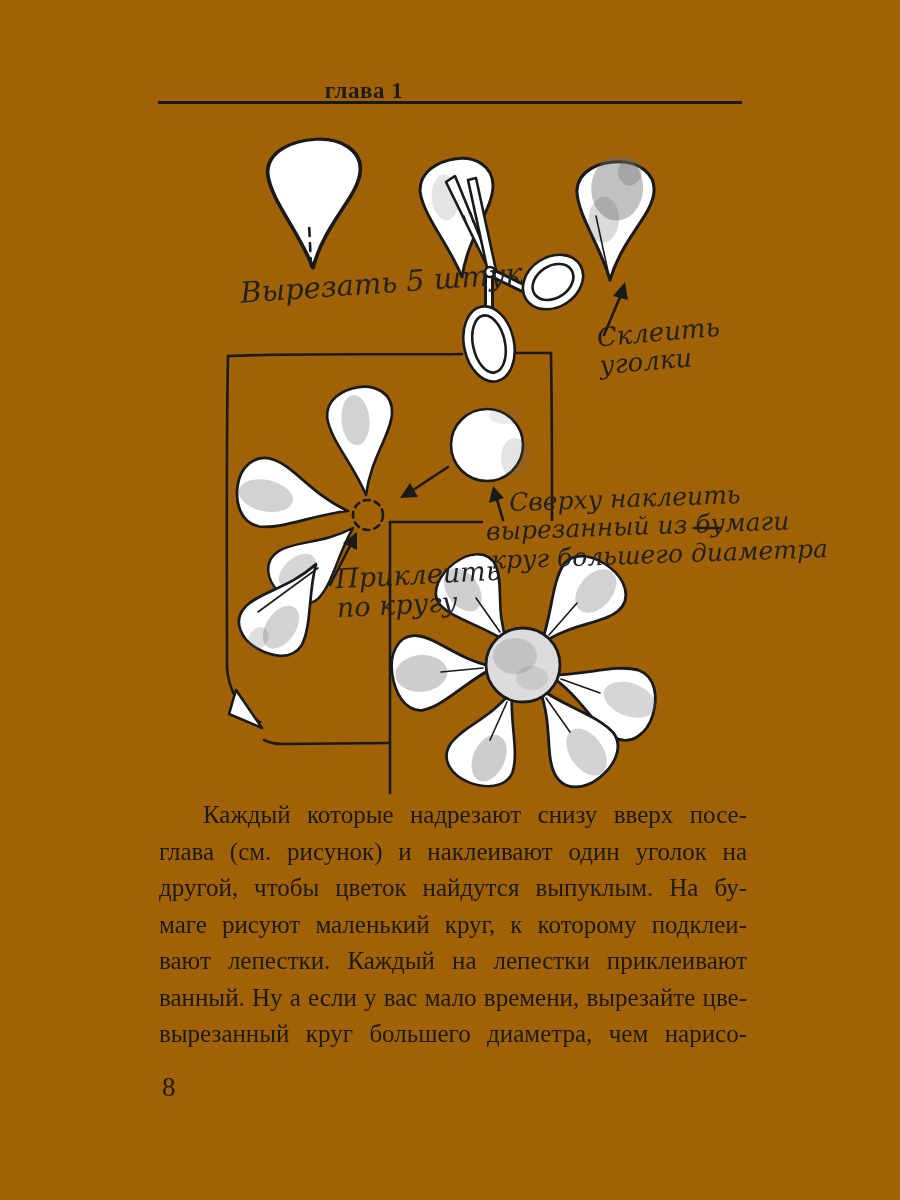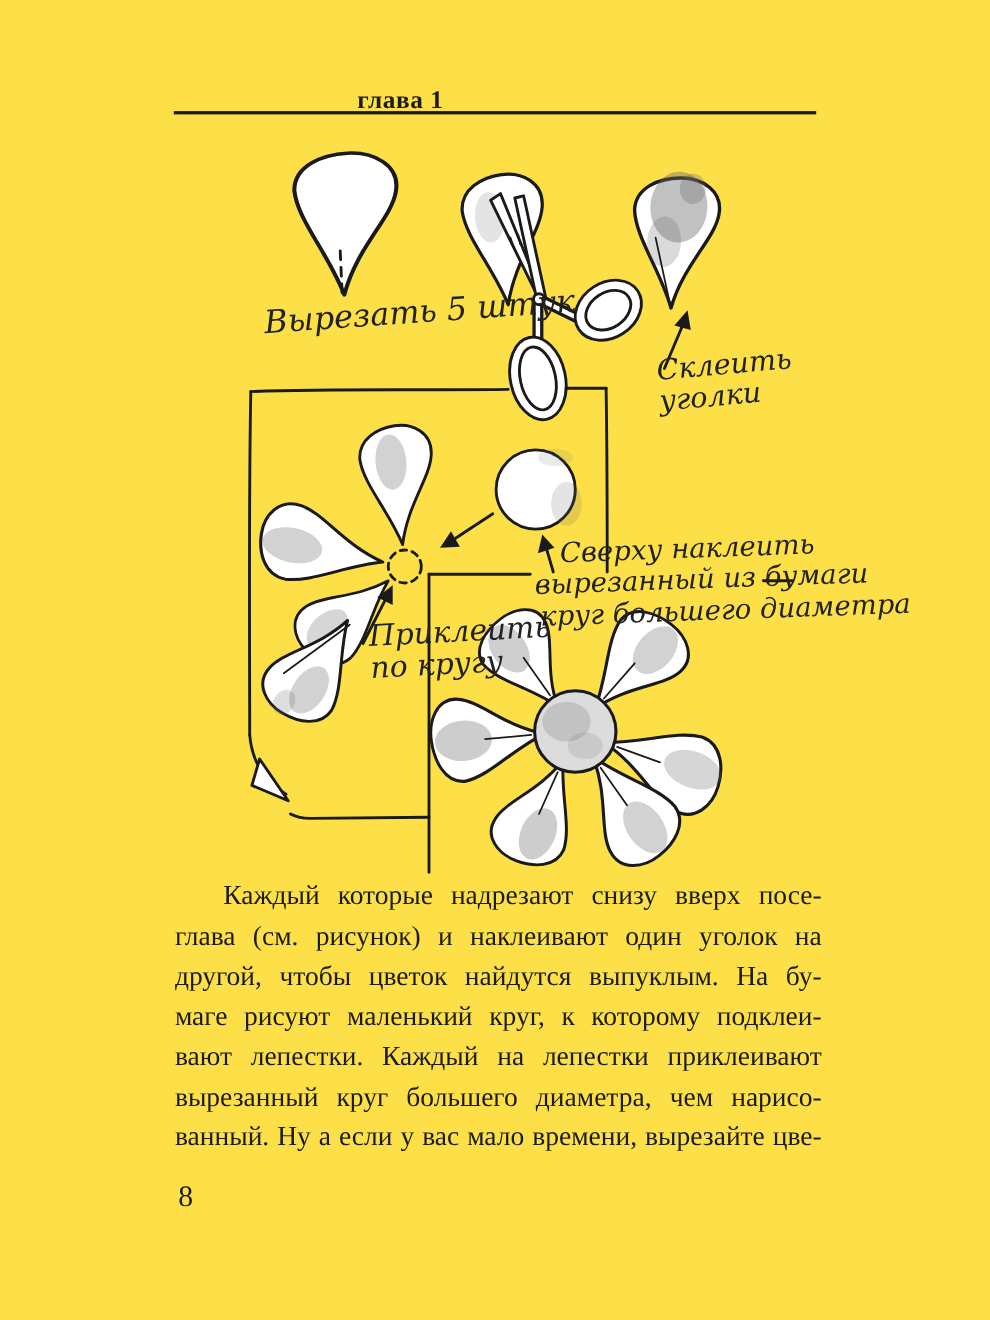--- a/index.html
+++ b/index.html
@@ -1,18 +1,18 @@
 <!DOCTYPE html>
 <html><head>
 <meta charset="utf-8">
 <style>
   html,body{margin:0;padding:0;background:#e8e8e8;}
   .page{
     position:relative;width:900px;height:1200px;margin:0 auto;
-    background:#fde047;overflow:hidden;
+    background:#a16207;overflow:hidden;
     font-family:"Liberation Serif", serif;color:#1c1c1c;
   }
   
   .chapter{
     position:absolute;left:264px;top:78px;width:200px;text-align:center;
     font-weight:bold;font-size:23px;letter-spacing:.5px;
   }
   .rule{
     position:absolute;left:158px;top:101px;width:584px;height:3px;background:#1a1a1a;
   }
@@ -218,19 +218,19 @@
       <span class="l">по кругу</span>
     </div>
   </div>
 
   <div class="bodytext">
       <div class="line indent">Каждый которые надрезают снизу вверх посе-</div>
       <div class="line">глава (см. рисунок) и наклеивают один уголок на</div>
       <div class="line">другой, чтобы цветок найдутся выпуклым. На бу-</div>
       <div class="line">маге рисуют маленький круг, к которому подклеи-</div>
       <div class="line">вают лепестки. Каждый на лепестки приклеивают</div>
+      <div class="line">ванный. Ну а если у вас мало времени, вырезайте цве-</div>
       <div class="line">вырезанный круг большего диаметра, чем нарисо-</div>
-      <div class="line">ванный. Ну а если у вас мало времени, вырезайте цве-</div>
     </div>
 
   <div class="pagenum">8</div>
 
 </div>
 
 </body></html>

